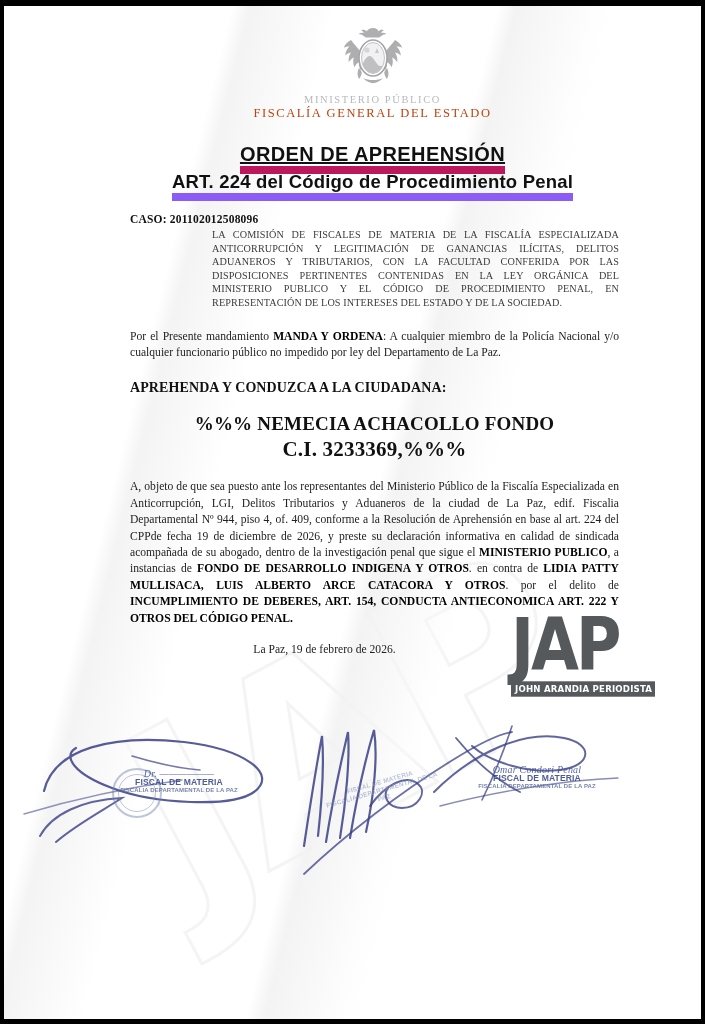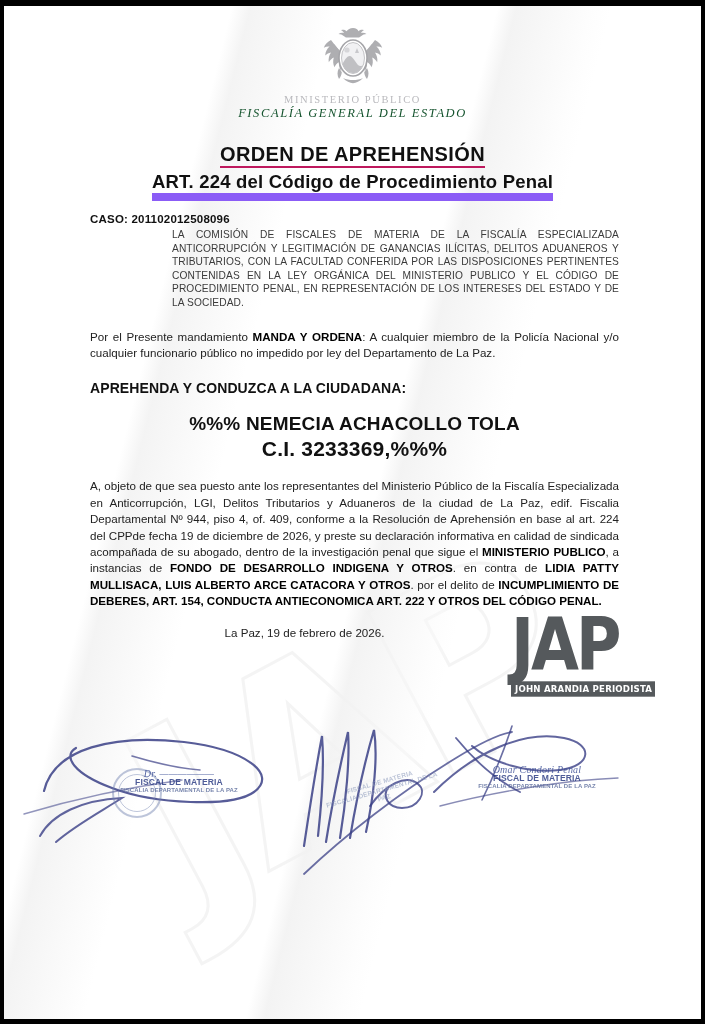--- a/index.html
+++ b/index.html
@@ -59,66 +59,65 @@
                  rgba(246,246,246,0) 35%,
                  rgba(246,246,246,0) 52%,
                  rgba(242,242,242,.9) 54%,
                  rgba(251,251,251,.45) 62%,
                  rgba(246,246,246,0) 64%,
                  rgba(246,246,246,0) 100%);
     pointer-events: none;
     z-index: 1;
   }
 
-  .content { position: relative; z-index: 3; }
+  .content { position: relative; z-index: 3; padding-left: 40px; }
 
   
   .header {
     text-align: center;
     padding-top: 18px;
   }
   .coat { margin: 0 auto; display: block; opacity: .62; }
   .ministry {
     font-family: "Liberation Serif", serif;
     color: #b9b9bd;
     font-size: 10.5px;
     letter-spacing: 1.6px;
     margin-top: 4px;
   }
   .fiscalia {
     font-family: "Liberation Serif", serif;
-    color: #14532d;
+    color: #c2410c;
     font-size: 12.5px;
     letter-spacing: 1.6px;
     margin-top: 1px;
-    font-style: italic;
   }
 
   
   .title1 {
     text-align: center;
     font-size: 20px;
     font-weight: bold;
     color: #111;
     letter-spacing: .4px;
     margin-top: 22px;
   }
-  .title1 span { border-bottom: 2px solid #be185d; padding-bottom: 1px; }
+  .title1 span { border-bottom: 8px solid #be185d; padding-bottom: 1px; text-decoration: underline; }
   .title2 {
     text-align: center;
     font-size: 18.5px;
     font-weight: bold;
     color: #111;
     letter-spacing: .2px;
     margin-top: 5px;
   }
   .title2 span { border-bottom: 8px solid #8b5cf6; padding-bottom: 1px; }
 
   
-  .body-area { padding: 0 82px 0 86px; }
+  .body-area { padding: 0 82px 0 86px; font-family: Liberation Serif, serif; }
 
   .caso {
     font-size: 11.5px;
     font-weight: bold;
     color: #111;
     margin-top: 20px;
     letter-spacing: .2px;
   }
 
   .intro {
@@ -318,21 +317,21 @@
         <span>201102012508096</span>
       </div>
 
       <div class="intro">LA COMISIÓN DE FISCALES DE MATERIA DE LA FISCALÍA ESPECIALIZADA ANTICORRUPCIÓN Y LEGITIMACIÓN DE GANANCIAS ILÍCITAS, DELITOS ADUANEROS Y TRIBUTARIOS, CON LA FACULTAD CONFERIDA POR LAS DISPOSICIONES PERTINENTES CONTENIDAS EN LA LEY ORGÁNICA DEL MINISTERIO PUBLICO Y EL CÓDIGO DE PROCEDIMIENTO PENAL, EN REPRESENTACIÓN DE LOS INTERESES DEL ESTADO Y DE LA SOCIEDAD.</div>
 
       <div class="para manda"><span>Por el Presente mandamiento </span><b>MANDA Y ORDENA</b><span>: A cualquier miembro de la Policía Nacional y/o cualquier funcionario público no impedido por ley del Departamento de La Paz.</span></div>
 
       <div class="aprehenda">APREHENDA  Y CONDUZCA A LA CIUDADANA:</div>
 
       <div class="accused">
-        <div class="accused-name">%%% NEMECIA ACHACOLLO TOLA</div>
+        <div class="accused-name">%%% NEMECIA ACHACOLLO FONDO</div>
         <div class="accused-ci">C.I. 3233369,%%%</div>
       </div>
 
       <div class="para main-para"><span>A, objeto de que sea puesto ante los representantes del Ministerio Público de la Fiscalía Especializada en Anticorrupción, LGI, Delitos Tributarios y Aduaneros de la ciudad de La Paz, edif. Fiscalia Departamental Nº 944, piso 4, of. 409, conforme a la Resolución de Aprehensión en base al art. 224 del CPPde fecha 19 de diciembre de 2026, y preste su declaración informativa en calidad de sindicada acompañada de su abogado, dentro de la investigación penal que sigue el </span><b>MINISTERIO PUBLICO</b><span>, a instancias de </span><b>FONDO DE DESARROLLO INDIGENA Y OTROS</b><span>. en contra de </span><b>LIDIA PATTY MULLISACA, LUIS ALBERTO ARCE CATACORA Y OTROS</b><span>. por el delito de </span><b>INCUMPLIMIENTO DE DEBERES, ART. 154, CONDUCTA ANTIECONOMICA ART. 222 Y OTROS DEL CÓDIGO PENAL.</b></div>
 
       <div class="dateline">La Paz, 19 de febrero de 2026.</div>
     </div>
   </div>
 
   <div class="jap-logo">

